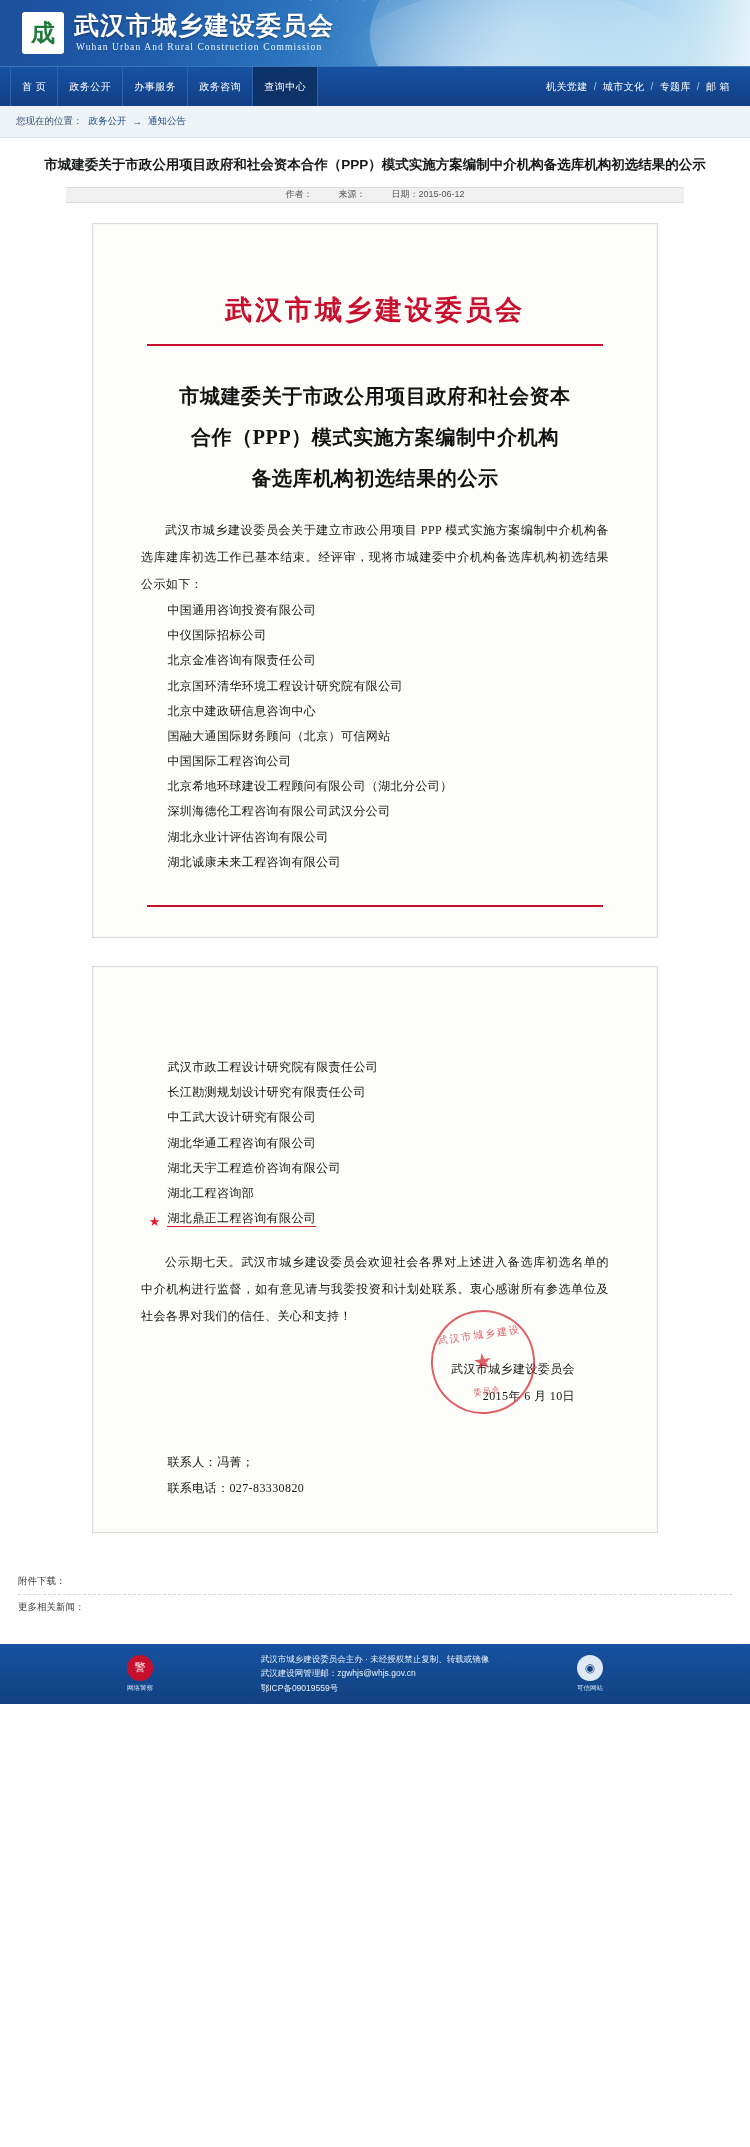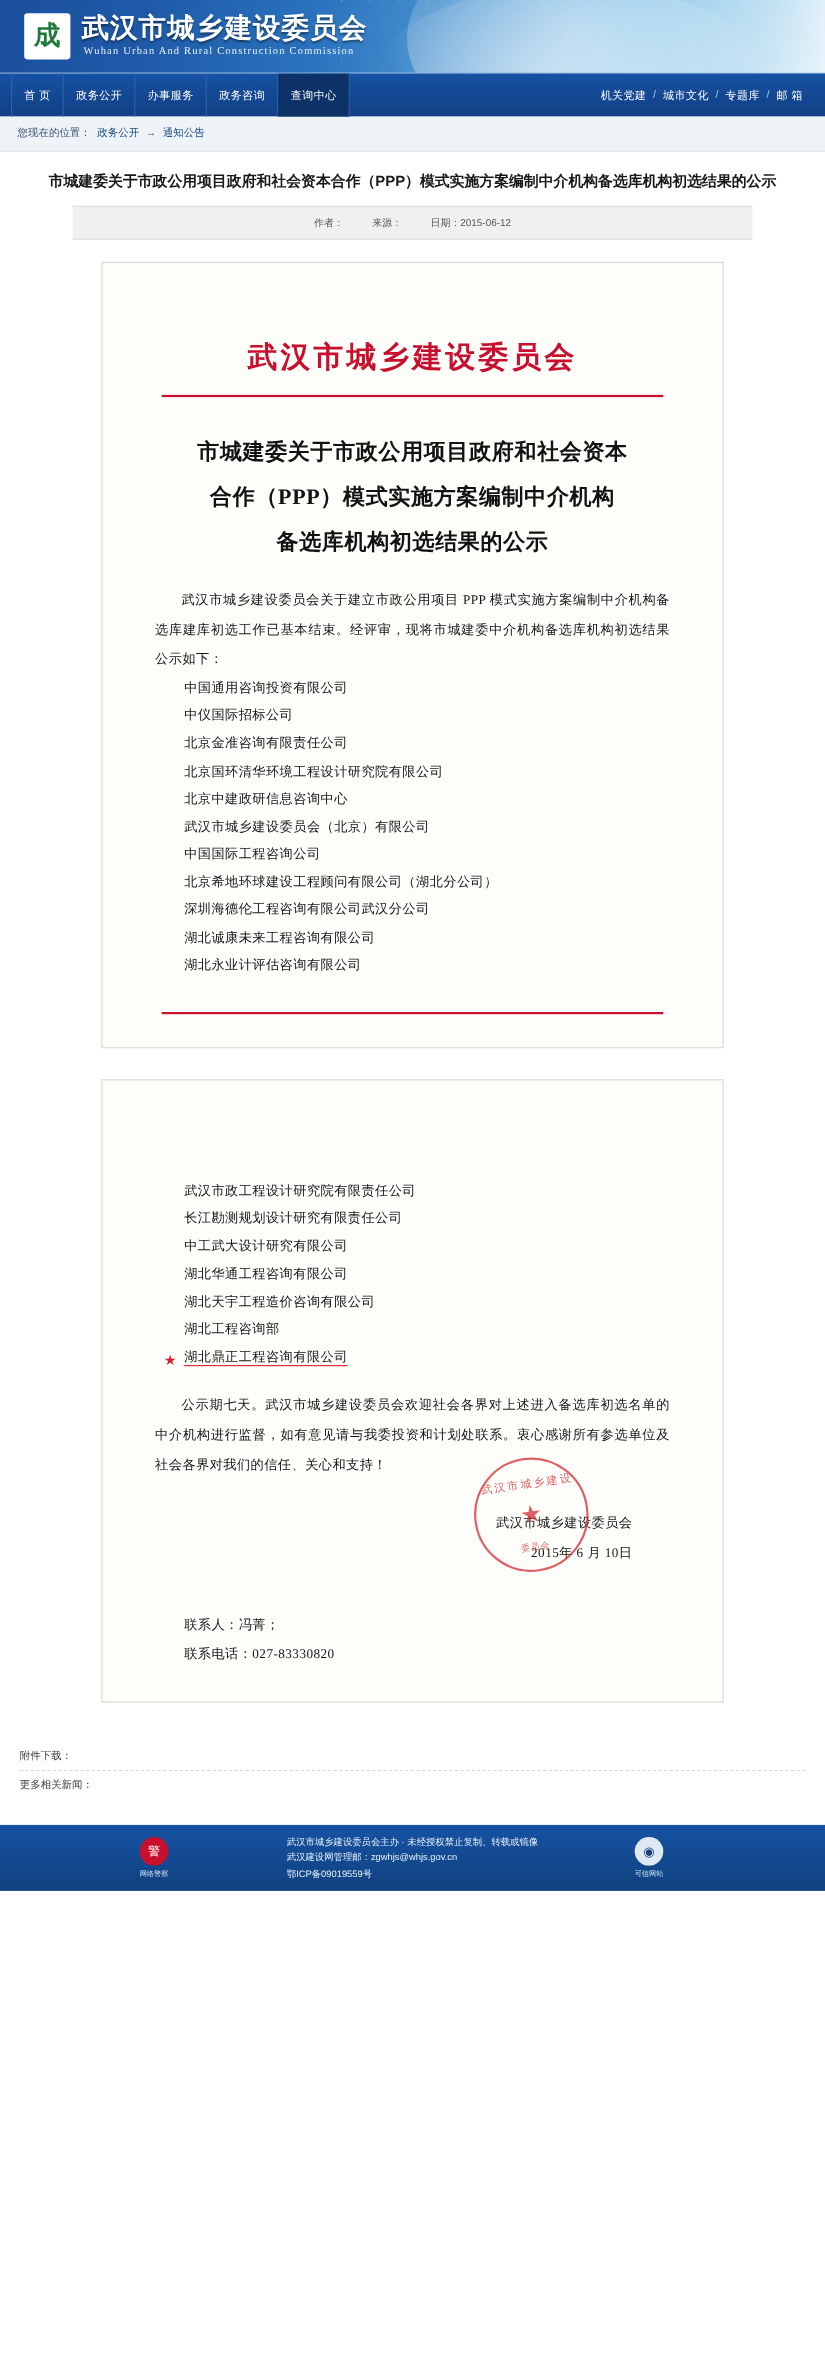--- a/index.html
+++ b/index.html
@@ -138,21 +138,21 @@
   .article-title {
     text-align: center;
     font-size: 13.5px;
     font-weight: bold;
     color: #16181a;
     line-height: 1.7;
     font-family: "Liberation Sans", sans-serif;
   }
   .meta-bar {
     margin: 10px 22px 0 22px;
-    height: 31px;
+    height: 16px;
     background: #f0f0f0;
     border-top: 1px solid #dcdcdc;
     border-bottom: 1px solid #dcdcdc;
     display: flex;
     align-items: center;
     justify-content: center;
     gap: 26px;
   }
   .meta-bar span { font-size: 9px; color: #555; }
 
@@ -388,26 +388,26 @@
       </div>
 
       <p class="doc-p">武汉市城乡建设委员会关于建立市政公用项目 PPP 模式实施方案编制中介机构备选库建库初选工作已基本结束。经评审，现将市城建委中介机构备选库机构初选结果公示如下：</p>
 
       <div>
         <div class="list-line">中国通用咨询投资有限公司</div>
         <div class="list-line">中仪国际招标公司</div>
         <div class="list-line">北京金准咨询有限责任公司</div>
         <div class="list-line">北京国环清华环境工程设计研究院有限公司</div>
         <div class="list-line">北京中建政研信息咨询中心</div>
-        <div class="list-line">武汉市城乡建设委员会（北京）有限公司</div>
+        <div class="list-line">国融大通国际财务顾问（北京）可信网站</div>
         <div class="list-line">中国国际工程咨询公司</div>
         <div class="list-line">北京希地环球建设工程顾问有限公司（湖北分公司）</div>
         <div class="list-line">深圳海德伦工程咨询有限公司武汉分公司</div>
+        <div class="list-line">湖北永业计评估咨询有限公司</div>
         <div class="list-line">湖北诚康未来工程咨询有限公司</div>
-        <div class="list-line">湖北永业计评估咨询有限公司</div>
       </div>
 
       <div class="bottom-rule"></div>
     </div>
 
     <div class="scan-page p2">
       <div style="height:62px"></div>
 
       <div>
         <div class="list-line">武汉市政工程设计研究院有限责任公司</div>

